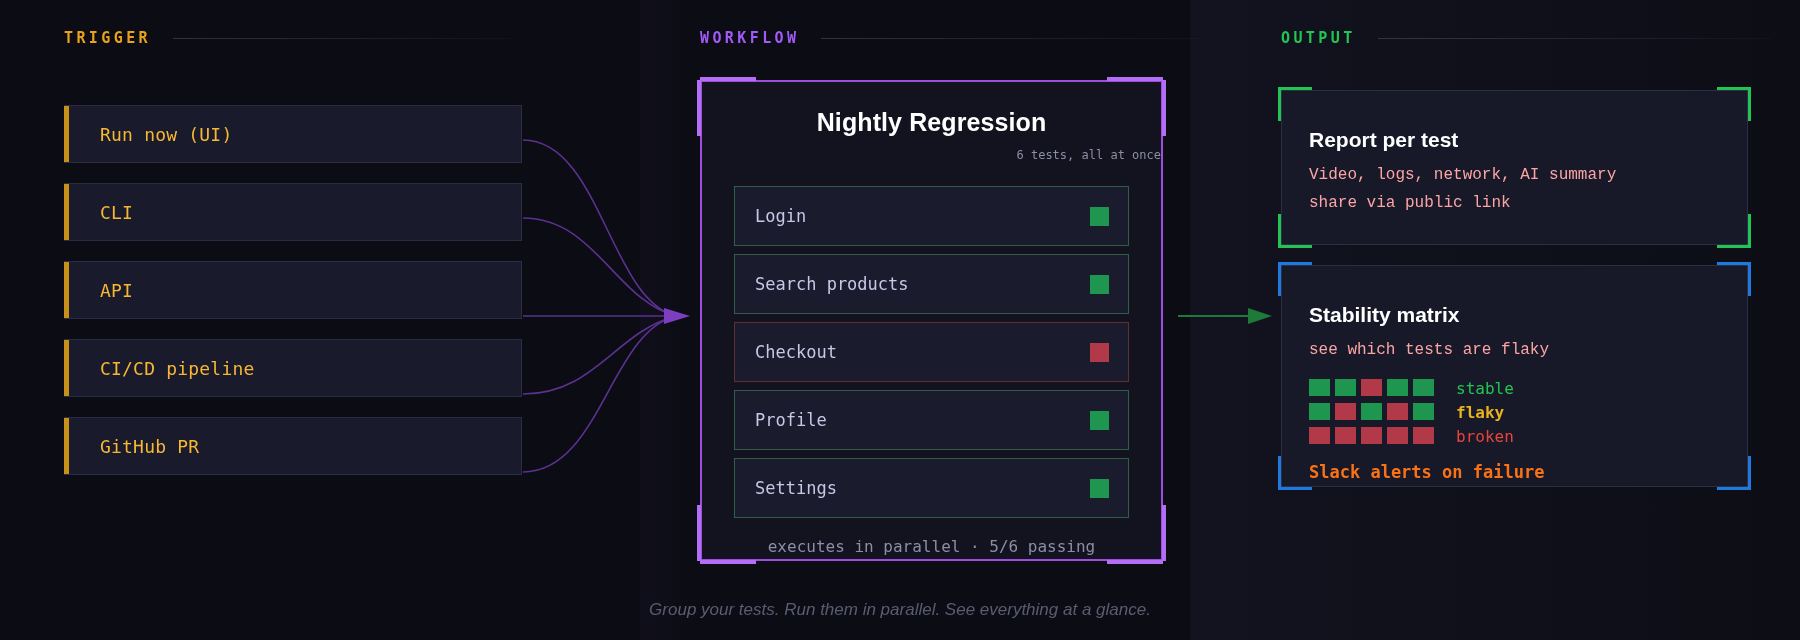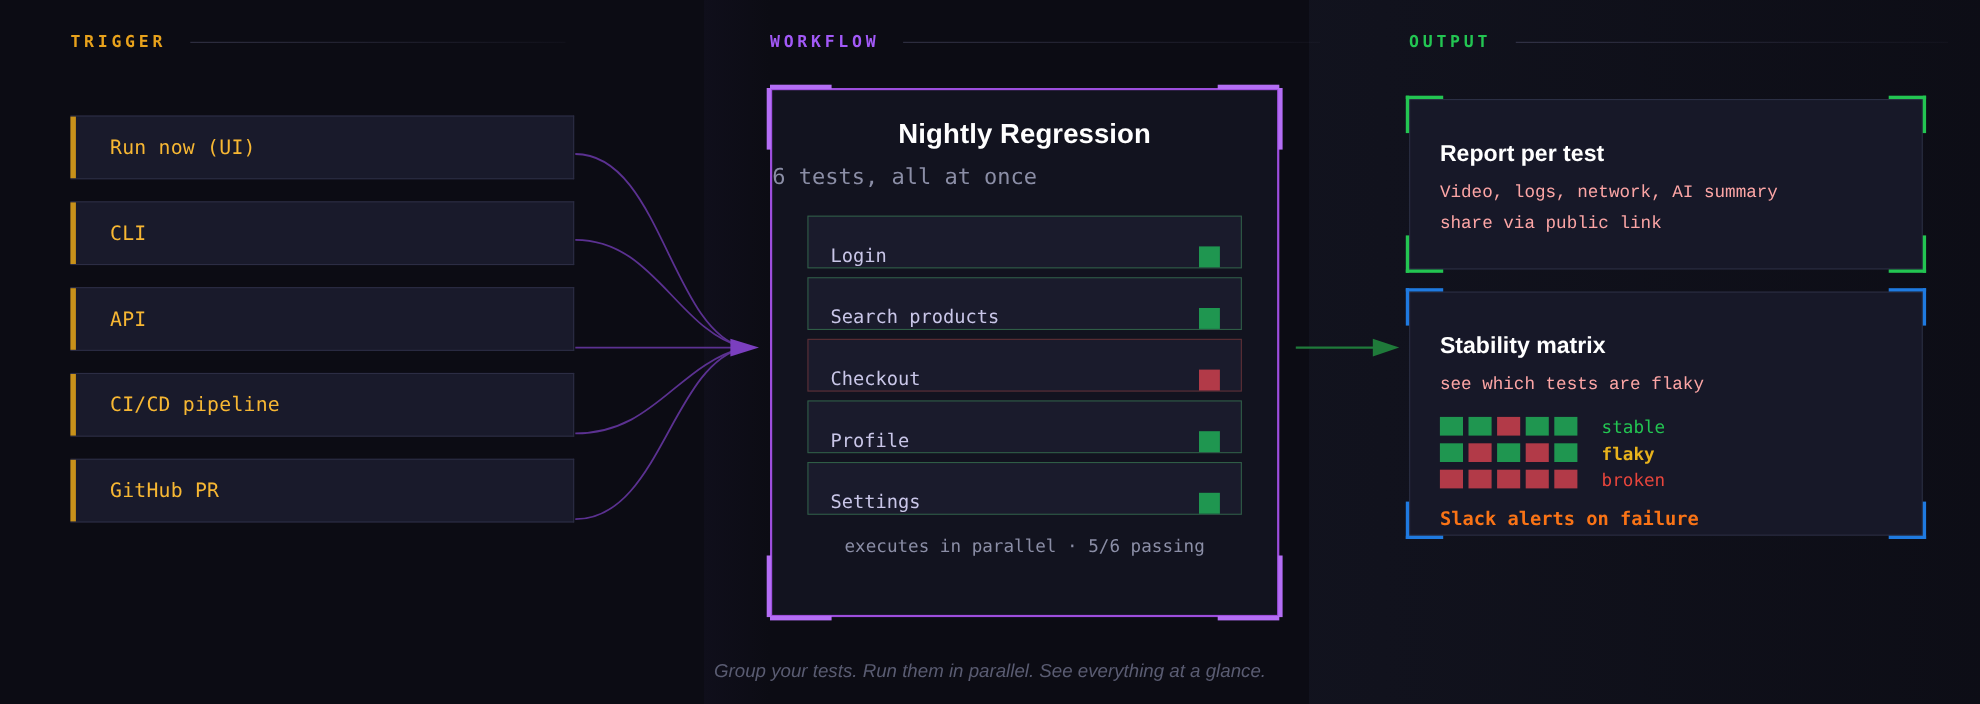--- a/index.html
+++ b/index.html
@@ -122,36 +122,36 @@
 
   .wf-title {
     text-align: center;
     color: #ffffff;
     font-size: 25px;
     font-weight: 700;
     margin-top: 26px;
     letter-spacing: 0.1px;
   }
   .wf-sub {
-    text-align: left;
-    font-family: "DejaVu Sans Mono", monospace;
-    font-size: 20px;
+    text-align: right;
+    font-family: "DejaVu Sans Mono", monospace;
+    font-size: 12px;
     color: #8b8ea6;
     margin-top: 11px;
   }
 
   .test-rows {
     margin: 24px 32px 0 32px;
   }
   .test-row {
-    height: 48px;
+    height: 60px;
     background: #1a1b2c;
     border: 1px solid #2f5d46;
     display: flex;
-    align-items: flex-end;
+    align-items: center;
     justify-content: space-between;
     padding: 0 19px 0 20px;
     margin-bottom: 8px;
   }
   .test-row.fail { border-color: #5e2f35; gap: 44px; }
   .test-row .tname {
     font-family: "DejaVu Sans Mono", monospace;
     font-size: 17px;
     color: #c9c6e8;
   }

